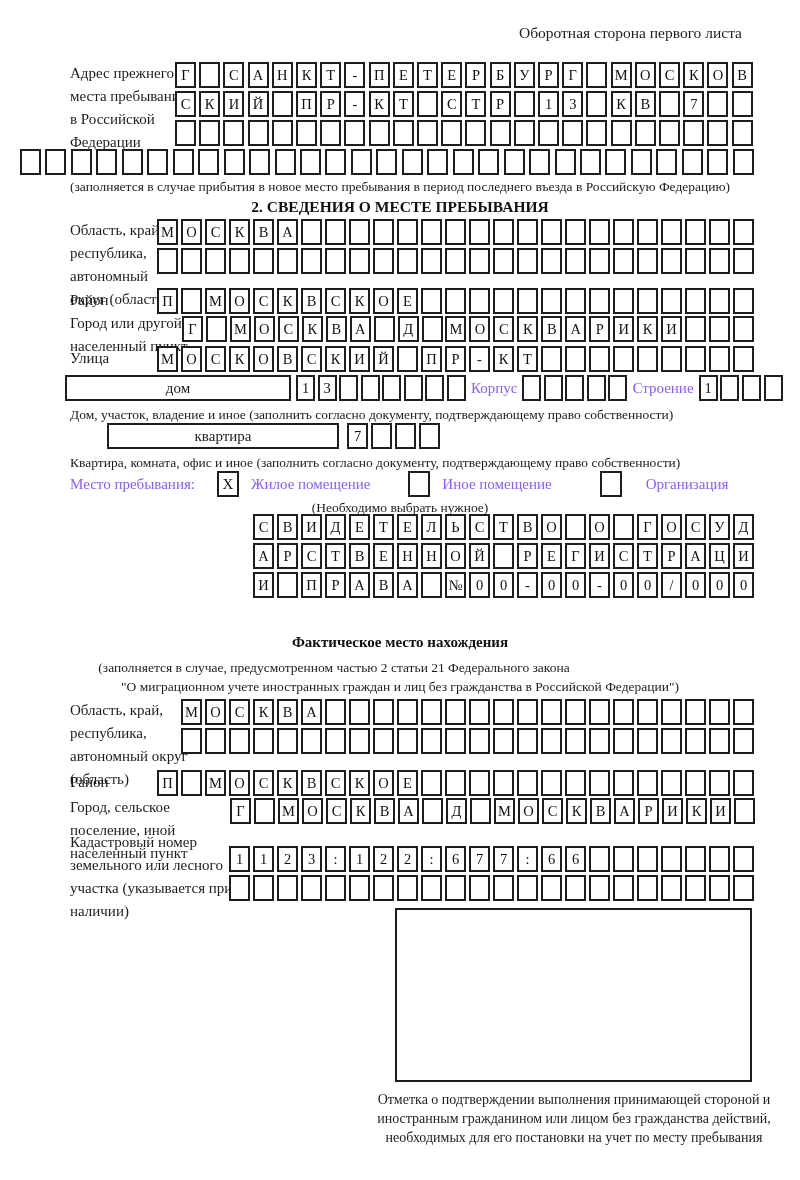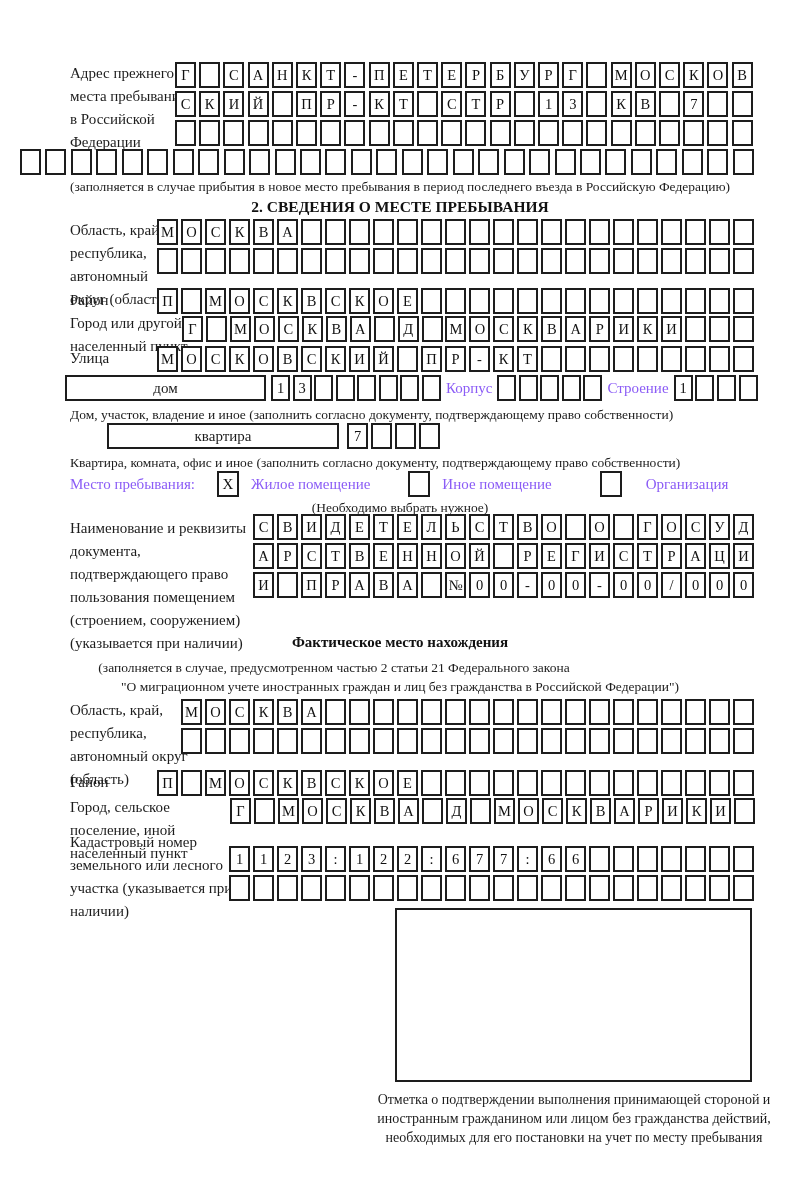--- a/index.html
+++ b/index.html
@@ -31,20 +31,21 @@
   }
   .opt{display:flex;align-items:center;gap:12px;flex:0 0 auto;}
   .stamp{position:absolute;border:2px solid #1d1d1d;background:#fff;box-sizing:border-box;}
   .center{text-align:center;}
 </style>
 </head>
 <body>
 
 <div id="page">
 
+  <div class="abs" style="top:24px;right:58px;font-size:15.5px;">Оборотная сторона первого листа</div>
 
   <div class="lbl" style="left:70px;top:62px;width:122px;">Адрес прежнего места пребывания в Российской Федерации</div>
   <div class="boxrow" style="left:175px;top:62px;width:578px;">
       <span class="cb">Г</span>
       <span class="cb"></span>
       <span class="cb">С</span>
       <span class="cb">А</span>
       <span class="cb">Н</span>
       <span class="cb">К</span>
       <span class="cb">Т</span>
@@ -289,21 +290,21 @@
       <span class="cb"></span>
       <span class="cb"></span>
       <span class="cb"></span>
       <span class="cb"></span>
       <span class="cb"></span>
       <span class="cb"></span>
       <span class="cb"></span>
     </div>
 
   <div class="flexrow" style="left:65px;top:375px;">
-    <div class="widebox" style="width:201px;">дом</div>
+    <div class="widebox" style="width:226px;">дом</div>
     <div class="boxgrp sm" style="width:170px;">
         <span class="cb">1</span>
         <span class="cb">3</span>
         <span class="cb"></span>
         <span class="cb"></span>
         <span class="cb"></span>
         <span class="cb"></span>
         <span class="cb"></span>
         <span class="cb"></span>
       </div>
@@ -346,21 +347,20 @@
       <span class="chk"></span>
       <span class="inl-lbl">Иное помещение</span>
     </span>
     <span class="opt" style="margin-left:26px;gap:24px;">
       <span class="chk"></span>
       <span class="inl-lbl">Организация</span>
     </span>
   </div>
   <div class="cap center" style="left:120px;top:499px;width:560px;">(Необходимо выбрать нужное)</div>
 
-  <div class="lbl" style="left:70px;top:517px;width:182px;">Наименование и реквизиты документа, подтверждающего право пользования помещением (строением, сооружением) (указывается при наличии)</div>
   <div class="boxrow" style="left:253px;top:514px;width:501px;">
       <span class="cb">С</span>
       <span class="cb">В</span>
       <span class="cb">И</span>
       <span class="cb">Д</span>
       <span class="cb">Е</span>
       <span class="cb">Т</span>
       <span class="cb">Е</span>
       <span class="cb">Л</span>
       <span class="cb">Ь</span>

